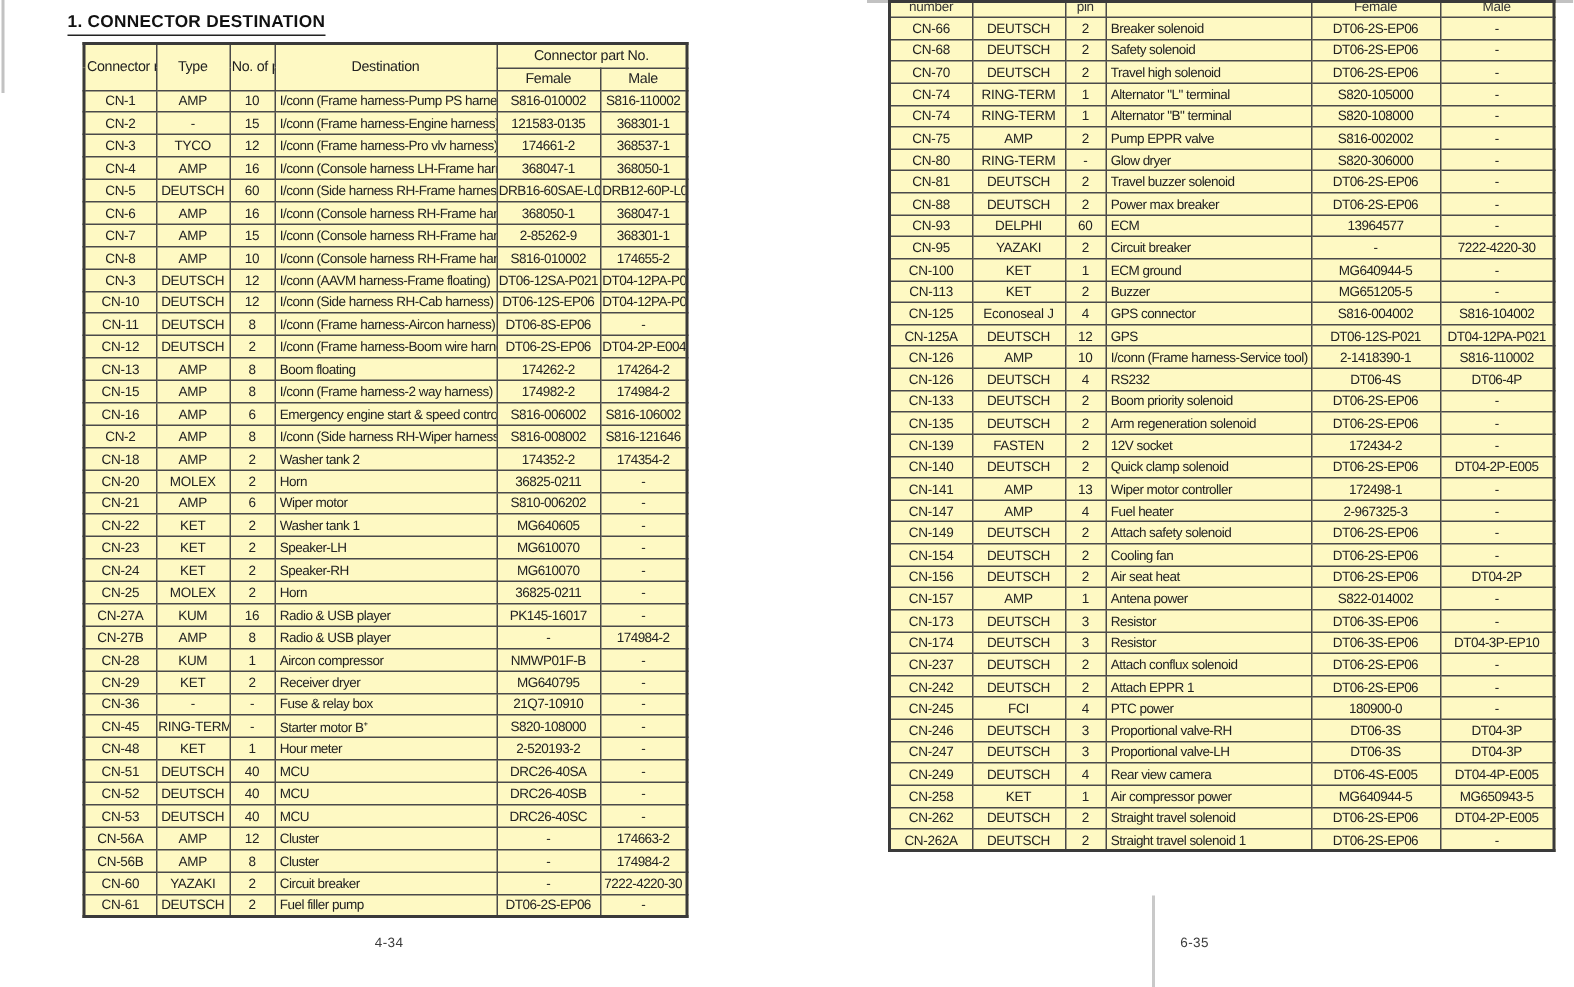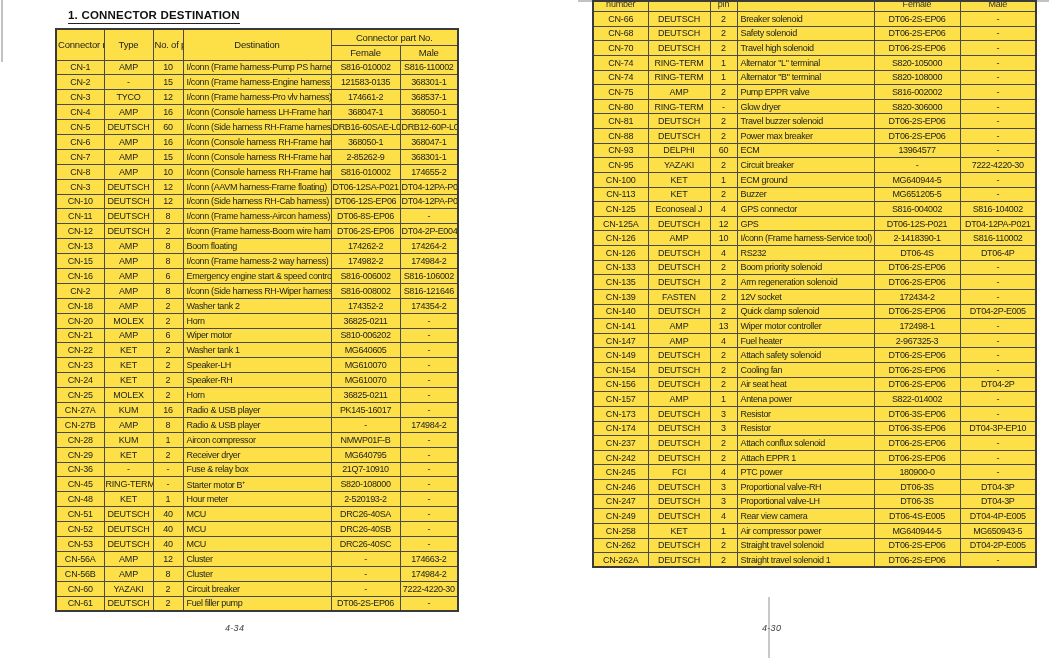--- a/index.html
+++ b/index.html
@@ -5,26 +5,25 @@
   html,body{margin:0;padding:0;background:#ffffff;}
   .canvas{
     position:relative;width:1049px;height:658px;background:#ffffff;
     font-family:"Liberation Sans",sans-serif;color:#1f1f1f;overflow:hidden;
   }
   
   .heading{
     position:absolute;left:45px;top:9px;font-size:11.5px;font-weight:bold;
     letter-spacing:0.2px;color:#111;border-bottom:1.5px solid #222;padding-bottom:2px;
     white-space:nowrap;
-    margin-left:23px;
   }
   
   table.tbl{
     border-collapse:collapse;table-layout:fixed;position:absolute;
-    font-size:9px;color:#222;background:#fde047;
+    font-size:9px;color:#222;background:#fef9c3;
   }
   table.tbl th, table.tbl td{
     border:1px solid #4a4a4a;overflow:hidden;white-space:nowrap;
     text-align:center;vertical-align:middle;padding:0 1px;box-sizing:border-box;
     font-weight:normal;letter-spacing:-0.2px;
   }
   table.tbl{border:2px solid #3a3a3a;}
   .left-tbl{left:55px;top:28px;width:402px;}
   .left-tbl thead tr.h1 th{height:16px;font-size:9.5px;}
   .left-tbl thead tr.h2 th{height:15px;font-size:9.5px;}
@@ -37,22 +36,22 @@
   table.tbl td.c4, table.tbl td.c5{letter-spacing:-0.35px;}
   
   .right-tbl thead th{height:9px;padding:0;}
   .cut{height:9px;overflow:hidden;position:relative;}
   .cut span{
     position:absolute;top:-3px;left:0;width:100%;text-align:center;
     font-size:9px;color:#333;
   }
   
   .pagenum{
-    position:absolute;top:623px;width:44px;text-align:left;
-    font-size:9px;color:#3a3a3a;letter-spacing:0.3px;font-style:italic;
+    position:absolute;top:623px;width:44px;text-align:right;
+    font-size:9px;color:#3a3a3a;letter-spacing:0.3px;
   }
   .pagenum.left{left:225px;}
   .pagenum.right{left:762px;}
   
   .artifact{position:absolute;background:#c2c2c2;}
   .art-top{left:578px;top:0;width:471px;height:2px;}
   .art-leftedge{left:1px;top:0;width:2px;height:62px;}
   .art-divider{left:768px;top:597px;width:2px;height:61px;background:#c9c9c9;}
 </style>
 </head>
@@ -728,15 +727,15 @@
           <td class="c0">CN-262A</td>
           <td class="c1">DEUTSCH</td>
           <td class="c2">2</td>
           <td class="c3">Straight travel solenoid 1</td>
           <td class="c4">DT06-2S-EP06</td>
           <td class="c5">-</td>
         </tr>
       </tbody>
   </table>
 
-  <div class="pagenum right">4-30</div>
+  <div class="pagenum right">6-35</div>
 
 </div>
 
 </body></html>

